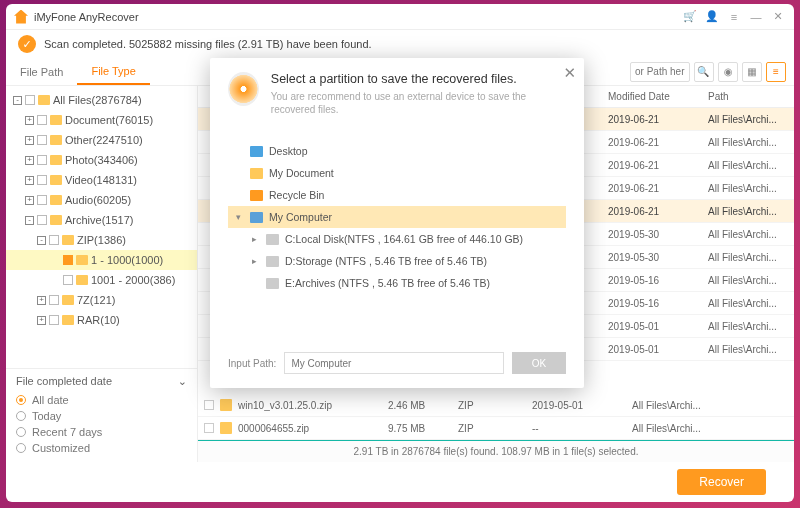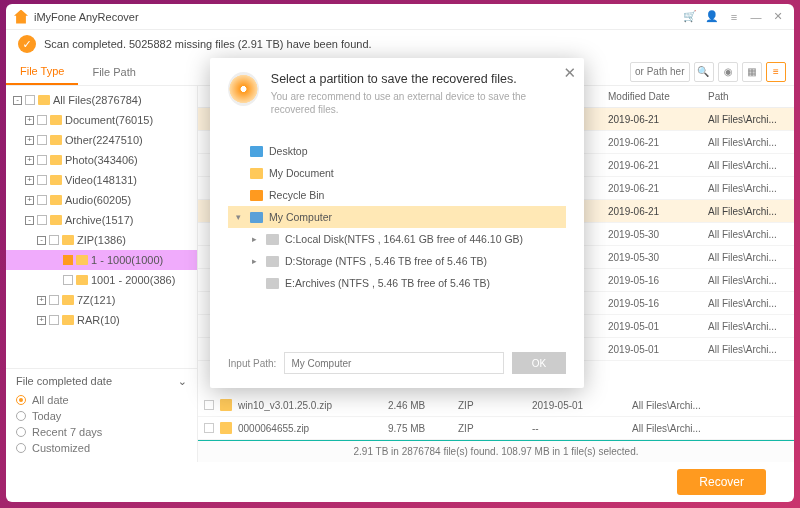--- a/index.html
+++ b/index.html
@@ -19,21 +19,21 @@
 .search-input{width:60px;height:20px;border:1px solid #ddd;border-radius:2px;font-size:10px;padding:0 4px}
 .icon-btn{width:20px;height:20px;border:1px solid #ddd;border-radius:2px;display:flex;align-items:center;justify-content:center;color:#888;font-size:10px}
 .body{flex:1;display:flex;overflow:hidden}
 .sidebar{width:192px;border-right:1px solid #eee;display:flex;flex-direction:column;overflow:hidden}
 .tree{flex:1;overflow:auto;padding:4px 0}
 .tree-item{display:flex;align-items:center;height:20px;padding:0 4px;gap:3px;color:#555;white-space:nowrap}
 .tree-item .ind{display:inline-block}
 .tree-item .tog{width:9px;height:9px;border:1px solid #888;display:flex;align-items:center;justify-content:center;font-size:8px;line-height:1;color:#666}
 .tree-item .chk{width:10px;height:10px;border:1px solid #bbb}
 .tree-item .fld{width:12px;height:10px;background:#ffc95a;border-radius:1px}
-.tree-item.sel{background:#f0abfc}
+.tree-item.sel{background:#fef9c3}
 .tree-item.sel .chk{background:#ff9a1f;border-color:#ff9a1f}
 .side-sect{border-top:1px solid #eee;padding:6px 10px}
 .side-sect .hdr{display:flex;justify-content:space-between;color:#666;margin-bottom:4px}
 .radio-row{display:flex;align-items:center;gap:6px;padding:2px 0;color:#777}
 .radio{width:10px;height:10px;border:1px solid #aaa;border-radius:50%}
 .radio.on{border-color:#ff9a1f}
 .radio.on::after{content:"";display:block;width:4px;height:4px;background:#ff9a1f;border-radius:50%;margin:2px}
 .main{flex:1;display:flex;flex-direction:column;overflow:hidden}
 .grid-head{display:flex;height:22px;align-items:center;border-bottom:1px solid #eee;font-size:10px;color:#666}
 .col-mod{width:100px;padding-left:4px}
@@ -85,22 +85,22 @@
     <span class="btn">—</span>
     <span class="btn">✕</span>
   </div>
 
   <div class="status-row">
     <span class="check-circle">✓</span>
     <span>Scan completed. 5025882 missing files (2.91 TB) have been found.</span>
   </div>
 
   <div class="tabs-search">
+    <div class="tab">File Path</div>
     <div class="tab active">File Type</div>
-    <div class="tab">File Path</div>
     <span class="spacer"></span>
     <div class="search-wrap">
       <input class="search-input" placeholder="or Path here" style="">
       <span class="icon-btn">🔍</span>
       <span class="icon-btn">◉</span>
       <span class="icon-btn">▦</span>
       <span class="icon-btn" style="color:#ff7a00;border-color:#ff9a1f">≡</span>
     </div>
   </div>
 

